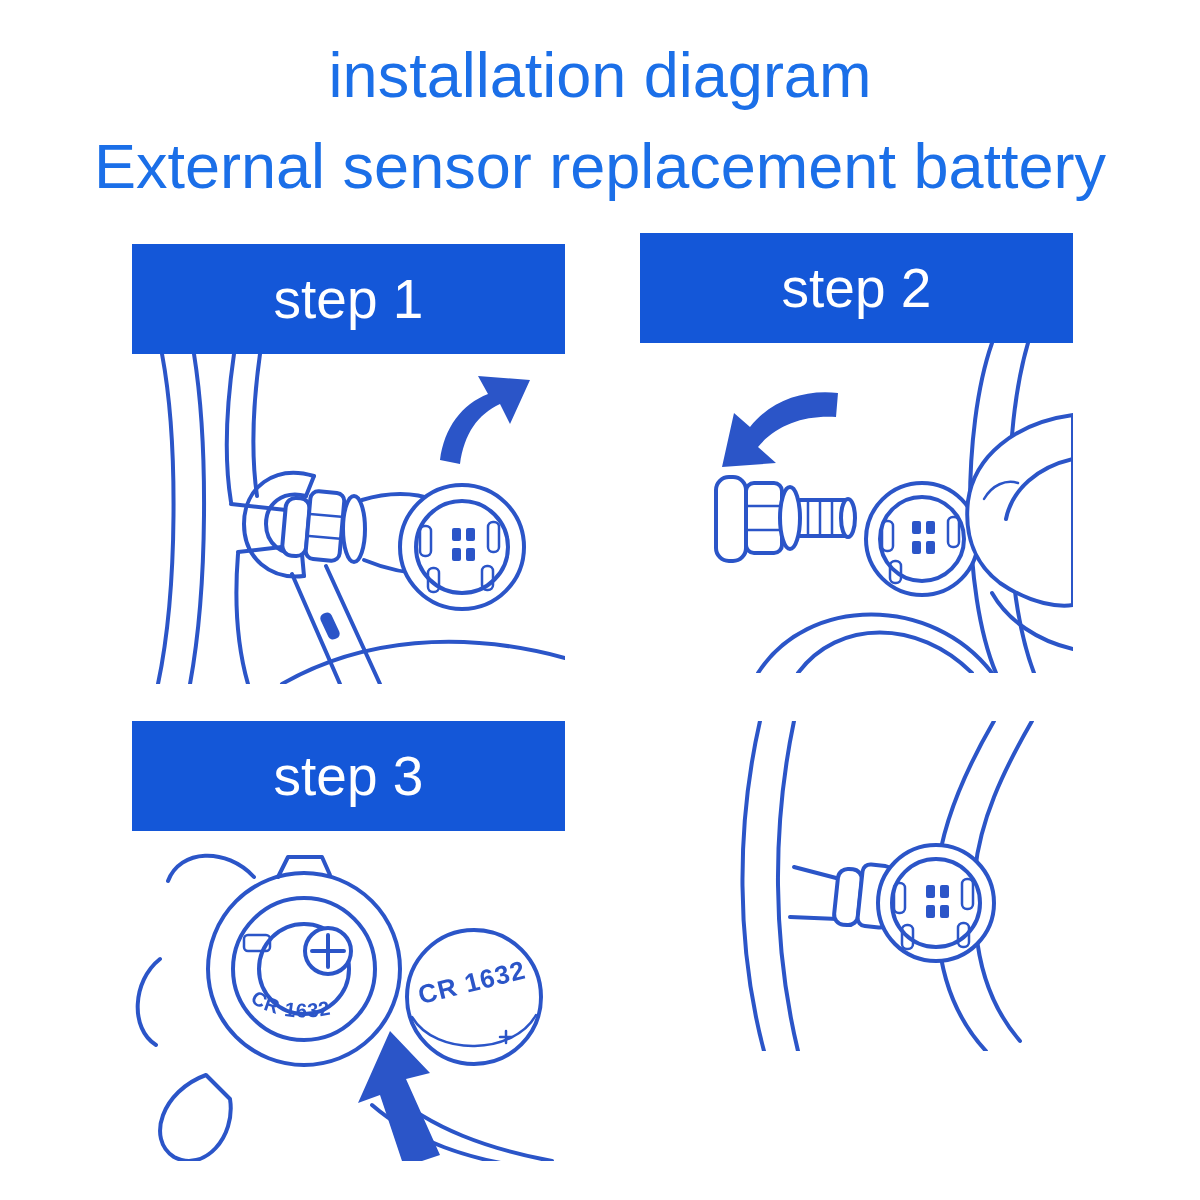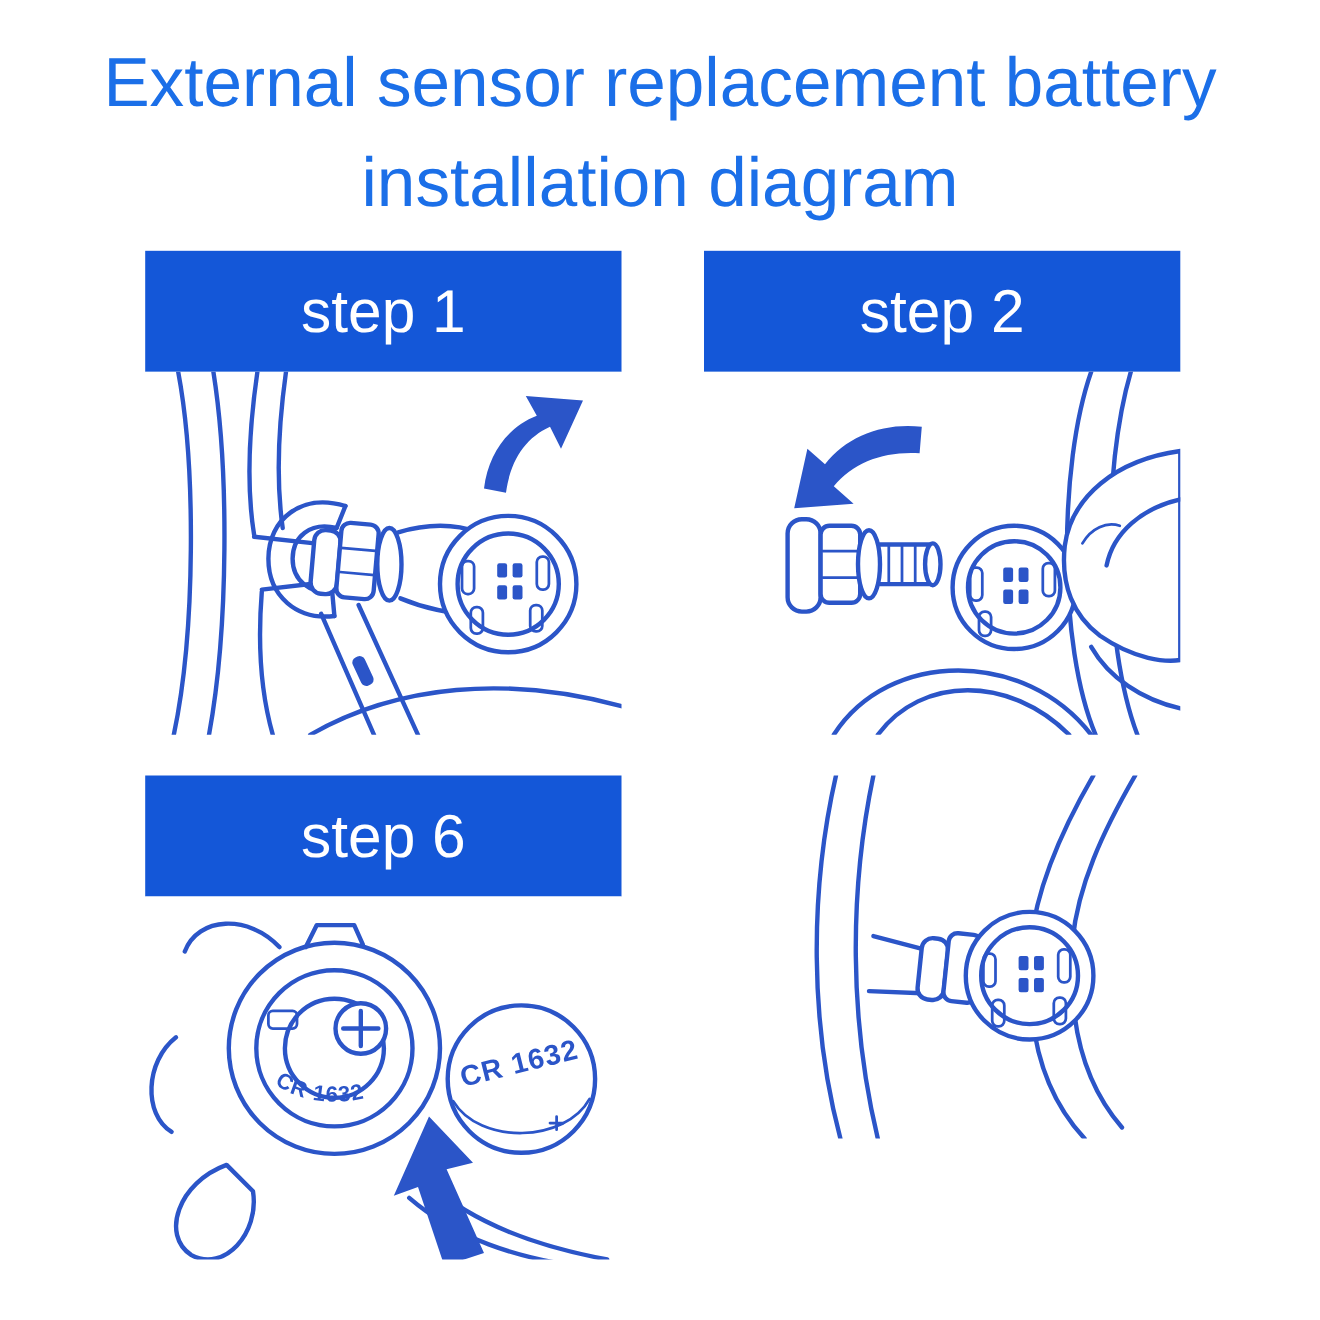--- a/index.html
+++ b/index.html
@@ -12,23 +12,23 @@
   .page{
     position:relative;width:1200px;height:1200px;margin:0 auto;
     background:#ffffff;overflow:hidden;
     font-family:"Liberation Sans",sans-serif;
   }
   .title-block{
     position:absolute;top:30px;left:0;right:0;
     text-align:center;color:var(--title_text);
     font-size:63px;line-height:1.45;font-weight:400;
   }
-  .panel{position:absolute;width:433px;height:440px;}
+  .panel{position:absolute;width:433px;height:440px;margin-top:16px;}
   .panel.p1{left:132px;top:228px;}
-  .panel.p2{left:640px;top:228px;}
+  .panel.p2{left:640px;top:217px;}
   .panel.p3{left:132px;top:705px;}
   .panel.p4{left:640px;top:705px;}
   .panel-header{
     height:110px;background:var(--header_bg);color:var(--step_text);
     display:flex;align-items:center;justify-content:center;
     font-size:55px;font-weight:400;
   }
   .panel-art{height:330px;background:#ffffff;}
   svg.art{display:block;width:433px;height:330px;}
   .ln{fill:none;stroke:var(--line_art);stroke-width:4;stroke-linecap:round;stroke-linejoin:round;}
@@ -37,22 +37,22 @@
   .fillb{fill:var(--line_art);stroke:none;}
   .arc-label{font:bold 20px "Liberation Sans",sans-serif;fill:var(--line_art);letter-spacing:1px;}
   .bat-label{font:bold 26px "Liberation Sans",sans-serif;fill:var(--line_art);letter-spacing:1px;}
 </style>
 </head>
 <body>
 
 <div class="page">
 
   <div class="title-block">
+    <div>installation diagram</div>
     <div>External sensor replacement battery</div>
-    <div>installation diagram</div>
   </div>
 
   <div class="panel p1">
     <div class="panel-header">
       <span>step 1</span>
     </div>
     <div class="panel-art">
       <svg class="art" viewBox="0 0 433 330">
         <g class="ln">
           <path d="M30,0 C46,85 46,235 26,330"></path>
@@ -143,21 +143,21 @@
           <path class="ln" d="M433,306 C398,298 368,278 352,250"></path>
           <path class="ln2" d="M344,156 C352,142 366,136 378,140"></path>
         </g>
         <path class="fillb" d="M198,50 C164,46 130,58 110,84 L94,70 L82,124 L136,120 L118,104 C136,82 164,72 196,74 Z"></path>
       </svg>
     </div>
   </div>
 
   <div class="panel p3">
     <div class="panel-header">
-      <span>step 6</span>
+      <span>step 3</span>
     </div>
     <div class="panel-art">
       <svg class="art" viewBox="0 0 433 330">
         <g class="ln">
           <path d="M74,244 C30,260 14,308 42,326 C72,342 104,306 98,268 Z"></path>
           <path d="M28,128 C0,150 -2,198 24,214"></path>
           <path d="M122,46 C94,16 48,18 36,50"></path>
           <path d="M256,260 C300,298 356,318 420,330"></path>
           <path d="M240,274 C284,312 338,328 392,336"></path>
         </g>

